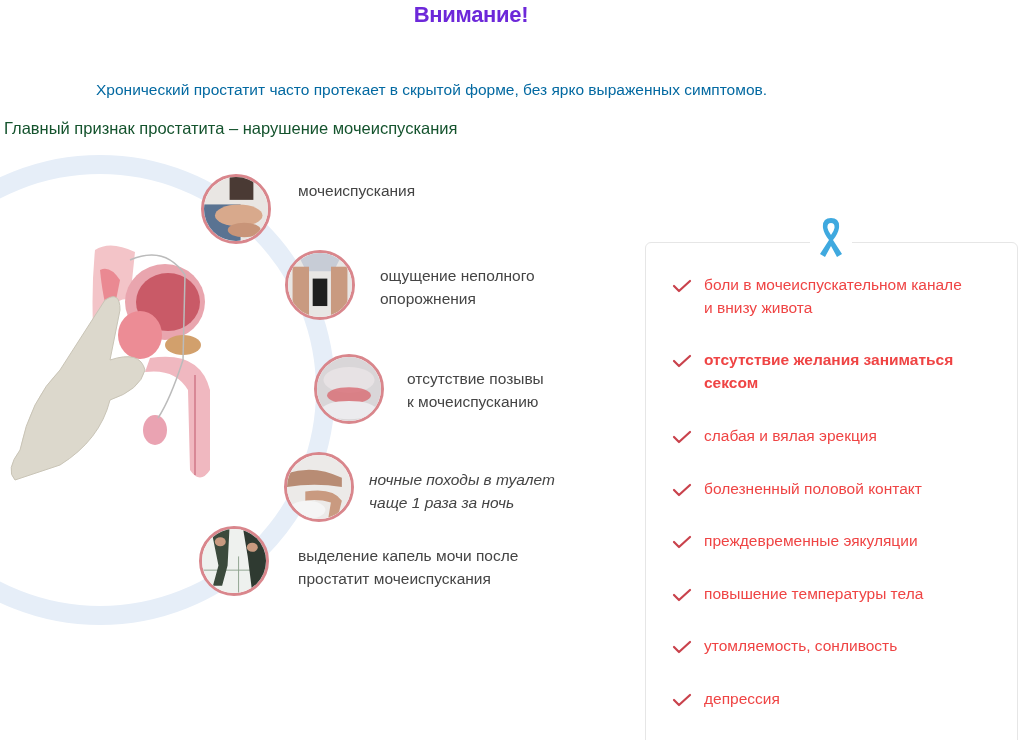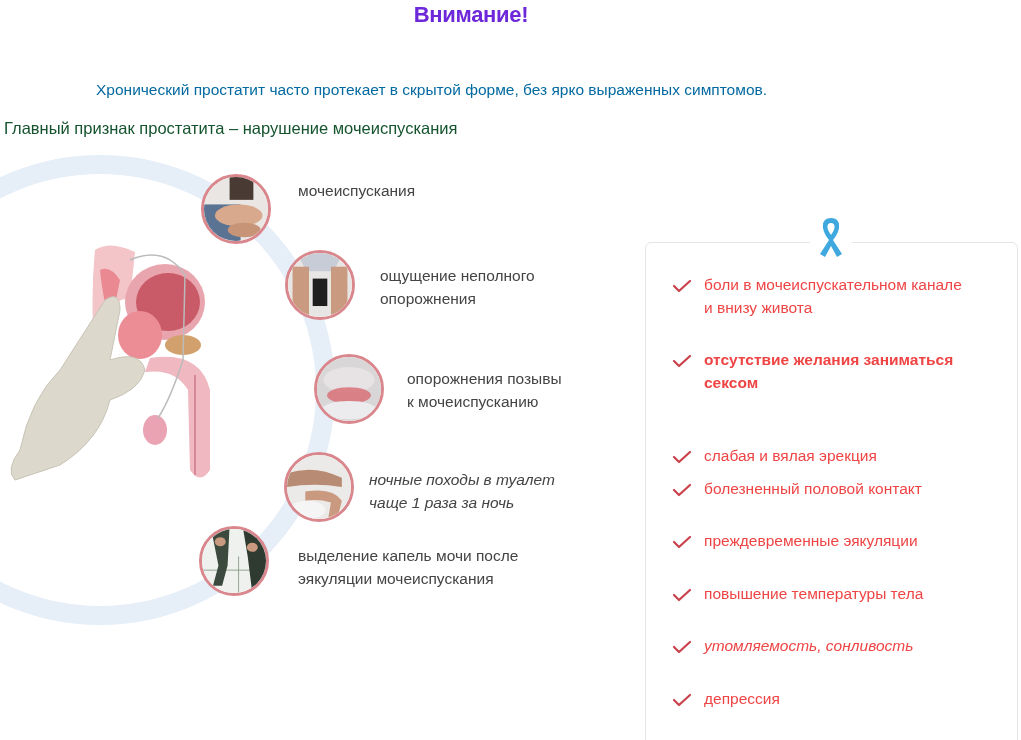--- a/index.html
+++ b/index.html
@@ -107,21 +107,21 @@
 
 <div class="sym-circle" style="left:314px; top:354px;">
   <svg viewBox="0 0 70 70">
       <rect width="70" height="70" fill="#d9d6d8"></rect>
       <ellipse cx="35" cy="25" rx="28" ry="14" fill="#e7e2e4"></ellipse>
       <ellipse cx="35" cy="42" rx="24" ry="9" fill="#d86a72" opacity="0.8"></ellipse>
       <ellipse cx="35" cy="58" rx="30" ry="10" fill="#ecebee"></ellipse>
     </svg>
 </div>
 <div class="sym-text" style="left:407px; top:367px;">
-  <div>опорожнения позывы</div>
+  <div>отсутствие позывы</div>
     <div>к мочеиспусканию</div>
 </div>
 
 <div class="sym-circle" style="left:284px; top:452px;">
   <svg viewBox="0 0 70 70">
       <rect width="70" height="70" fill="#eceae8"></rect>
       <path d="M0 20 Q30 10 60 25 L60 35 Q30 30 0 35Z" fill="#b88c74"></path>
       <path d="M20 40 Q50 35 60 50 L55 70 L45 70 L48 52 Q35 48 20 50Z" fill="#c99a80"></path>
       <ellipse cx="22" cy="60" rx="20" ry="10" fill="#f5f5f5"></ellipse>
     </svg>
@@ -137,21 +137,21 @@
       <line x1="0" y1="45" x2="70" y2="45" stroke="#8aa08a" stroke-width="1"></line>
       <line x1="40" y1="30" x2="40" y2="70" stroke="#8aa08a" stroke-width="1"></line>
       <path d="M10 0 L30 0 L28 40 L22 62 L12 62 L18 40Z" fill="#3b4a3c"></path>
       <path d="M45 0 L70 0 L70 70 L55 70 L50 30Z" fill="#2f3a31"></path>
       <ellipse cx="20" cy="14" rx="6" ry="5" fill="#c99a80"></ellipse>
       <ellipse cx="55" cy="20" rx="6" ry="5" fill="#c99a80"></ellipse>
     </svg>
 </div>
 <div class="sym-text" style="left:298px; top:544px;">
   <div>выделение капель мочи после</div>
-    <div>эякуляции мочеиспускания</div>
+    <div>простатит мочеиспускания</div>
 </div>
 
 <div class="card"></div>
 <div class="ribbon-gap"></div>
 <svg class="ribbon" viewBox="0 0 30 44">
   <path d="M15 2 Q6 2 7 12 Q8 18 13 24 L4 38 L9 41 L15 30 L21 41 L26 38 L17 24 Q22 18 23 12 Q24 2 15 2Z M15 7 Q19 7 18.5 12 Q18 15 15 19 Q12 15 11.5 12 Q11 7 15 7Z" fill="#3fa9df" fill-rule="evenodd"></path>
 </svg>
 
 <div class="list-item" style="top:273px;">
   <svg class="check" viewBox="0 0 20 14">
@@ -164,21 +164,21 @@
 </div>
 <div class="list-item" style="top:348px;font-weight:bold;">
   <svg class="check" viewBox="0 0 20 14">
       <path d="M2 7 L7 12 L18 2" fill="none" stroke="#c9424c" stroke-width="2.2" stroke-linecap="round" stroke-linejoin="round"></path>
     </svg>
   <div class="list-text">
       <div>отсутствие желания заниматься</div>
       <div>сексом</div>
     </div>
 </div>
-<div class="list-item" style="top:444px;text-align:right;">
+<div class="list-item" style="top:424px;text-align:right;">
   <svg class="check" viewBox="0 0 20 14">
       <path d="M2 7 L7 12 L18 2" fill="none" stroke="#c9424c" stroke-width="2.2" stroke-linecap="round" stroke-linejoin="round"></path>
     </svg>
   <div class="list-text">
       <div>слабая и вялая эрекция</div>
     </div>
 </div>
 <div class="list-item" style="top:477px;">
   <svg class="check" viewBox="0 0 20 14">
       <path d="M2 7 L7 12 L18 2" fill="none" stroke="#c9424c" stroke-width="2.2" stroke-linecap="round" stroke-linejoin="round"></path>
@@ -196,21 +196,21 @@
     </div>
 </div>
 <div class="list-item" style="top:582px;">
   <svg class="check" viewBox="0 0 20 14">
       <path d="M2 7 L7 12 L18 2" fill="none" stroke="#c9424c" stroke-width="2.2" stroke-linecap="round" stroke-linejoin="round"></path>
     </svg>
   <div class="list-text">
       <div>повышение температуры тела</div>
     </div>
 </div>
-<div class="list-item" style="top:634px;font-style:italic;">
+<div class="list-item" style="top:634px;">
   <svg class="check" viewBox="0 0 20 14">
       <path d="M2 7 L7 12 L18 2" fill="none" stroke="#c9424c" stroke-width="2.2" stroke-linecap="round" stroke-linejoin="round"></path>
     </svg>
   <div class="list-text">
       <div>утомляемость, сонливость</div>
     </div>
 </div>
 <div class="list-item" style="top:687px;">
   <svg class="check" viewBox="0 0 20 14">
       <path d="M2 7 L7 12 L18 2" fill="none" stroke="#c9424c" stroke-width="2.2" stroke-linecap="round" stroke-linejoin="round"></path>

